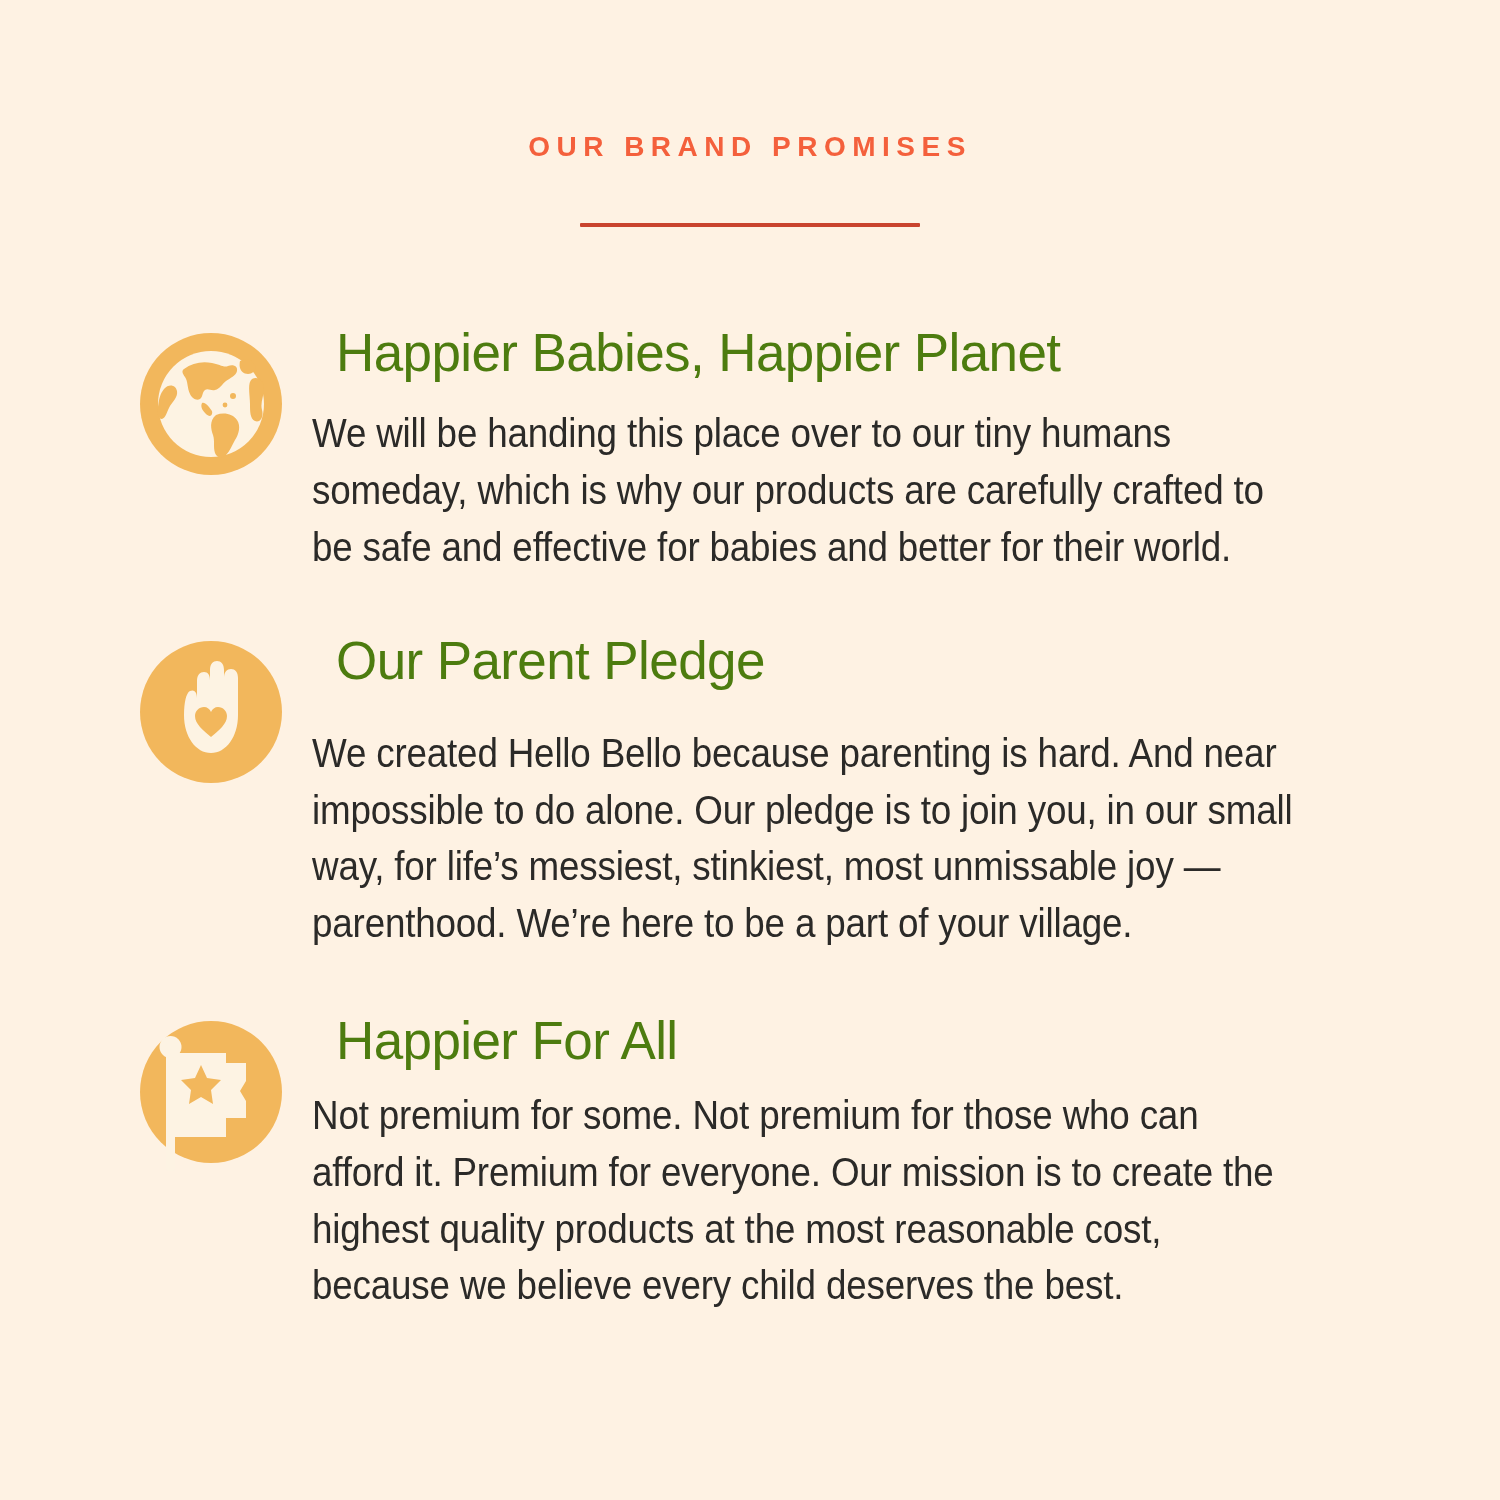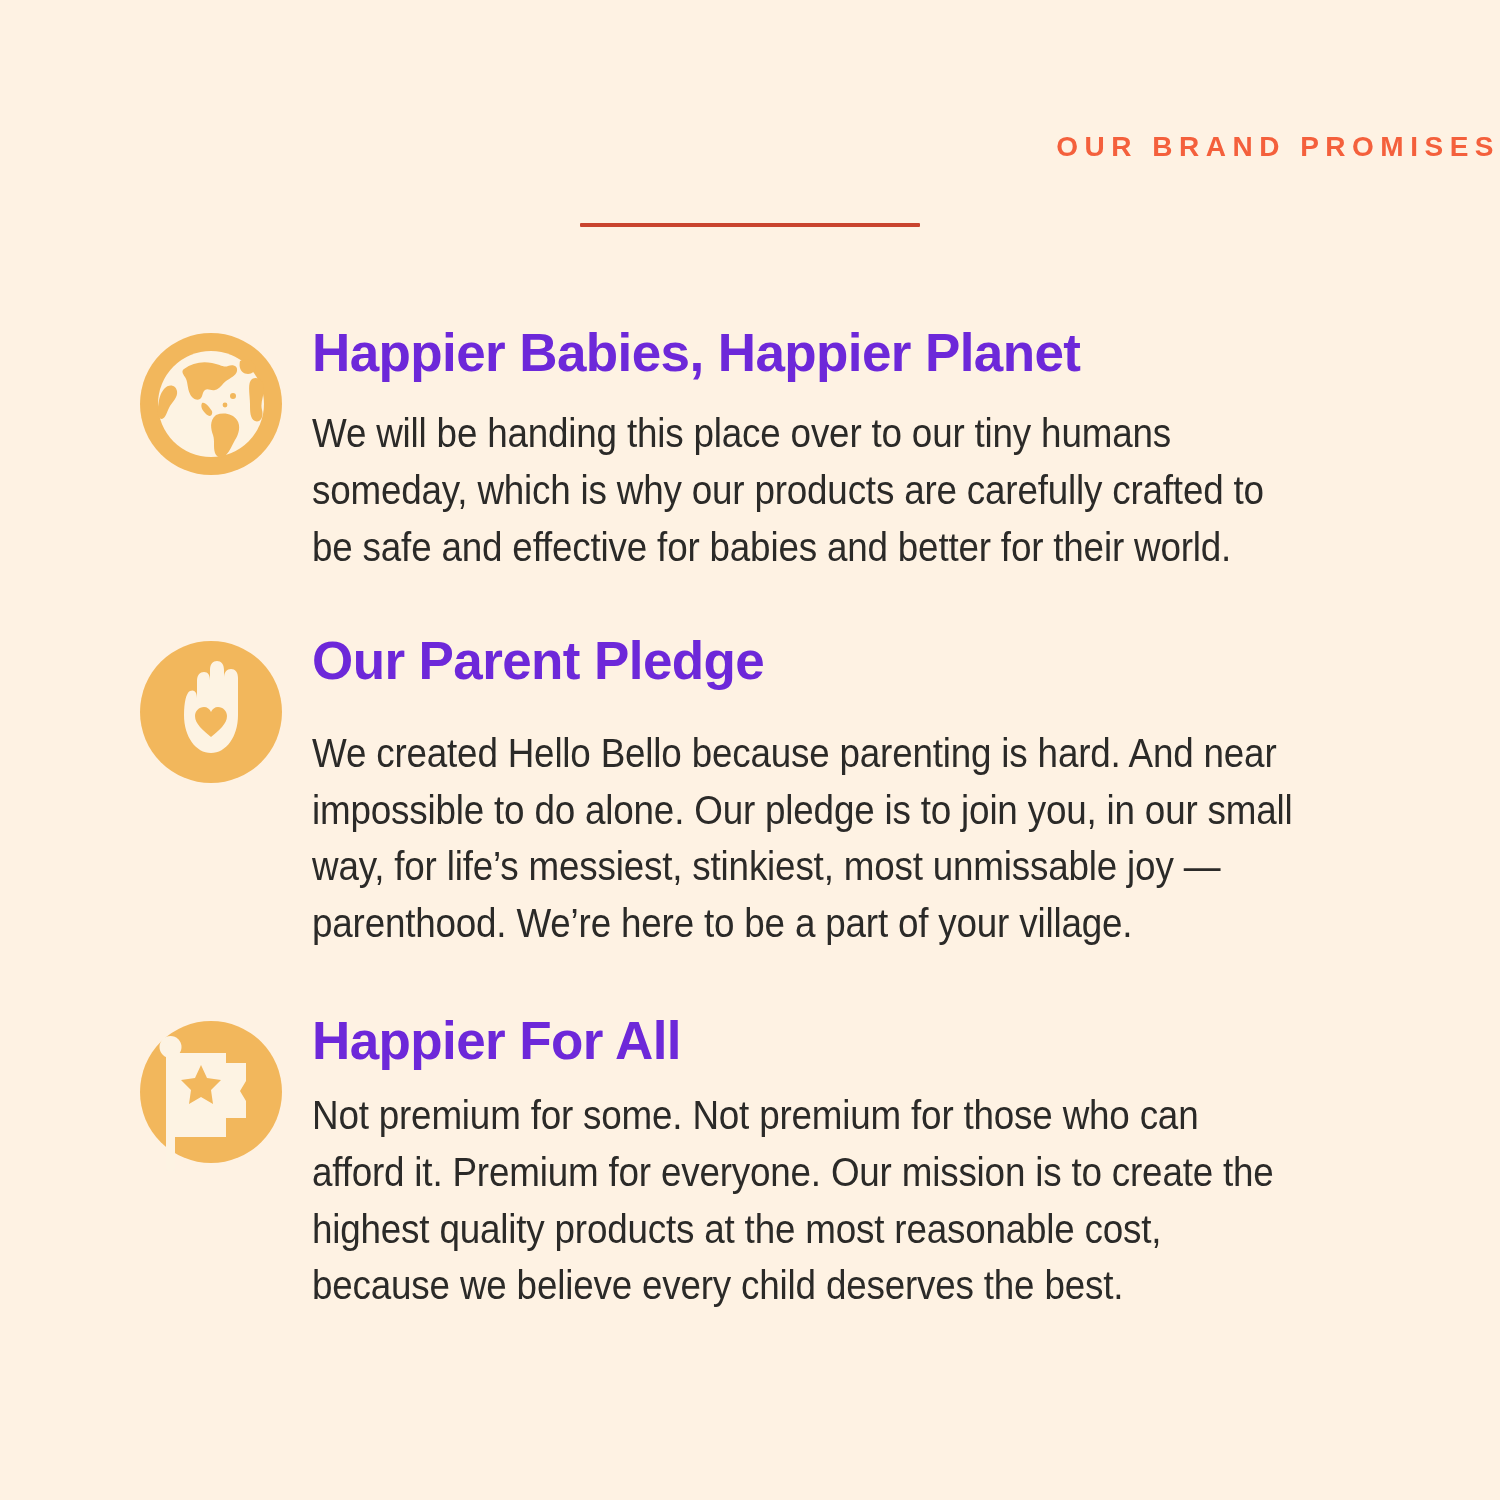--- a/index.html
+++ b/index.html
@@ -30,21 +30,20 @@
   }
 
   .eyebrow {
     font-family:"Liberation Sans", sans-serif;
     font-size:28px;
     font-weight:bold;
     letter-spacing:6.5px;
     color:#F4603C;
     line-height:1;
     text-transform:uppercase;
-    text-align:right;
   }
 
   .divider-wrap {
     margin-top:62px;
     display:flex;
     justify-content:center;
   }
 
   .divider {
     width:340px;
@@ -89,26 +88,27 @@
   .icon-box svg { display:block; }
 
   .text-col {
     flex:1 1 auto;
     padding-right:115px;
     padding-top:0px;
   }
 
   .promise-title {
     font-family:"Liberation Sans", sans-serif;
-    font-weight:bold;
+    font-weight:normal;
     font-size:53px;
     line-height:1.06;
-    color:#6d28d9;
+    color:#4d7c0f;
     letter-spacing:-0.6px;
     margin-bottom:24px;
+    margin-left:24px;
   }
 
   .promise-2 .promise-title { margin-bottom:36px; }
   .promise-3 .promise-title { margin-bottom:18px; }
 
   .promise-body {
     font-family:"Liberation Sans Narrow","Liberation Sans", sans-serif;
     font-size:40px;
     font-weight:300;
     line-height:1.42;

